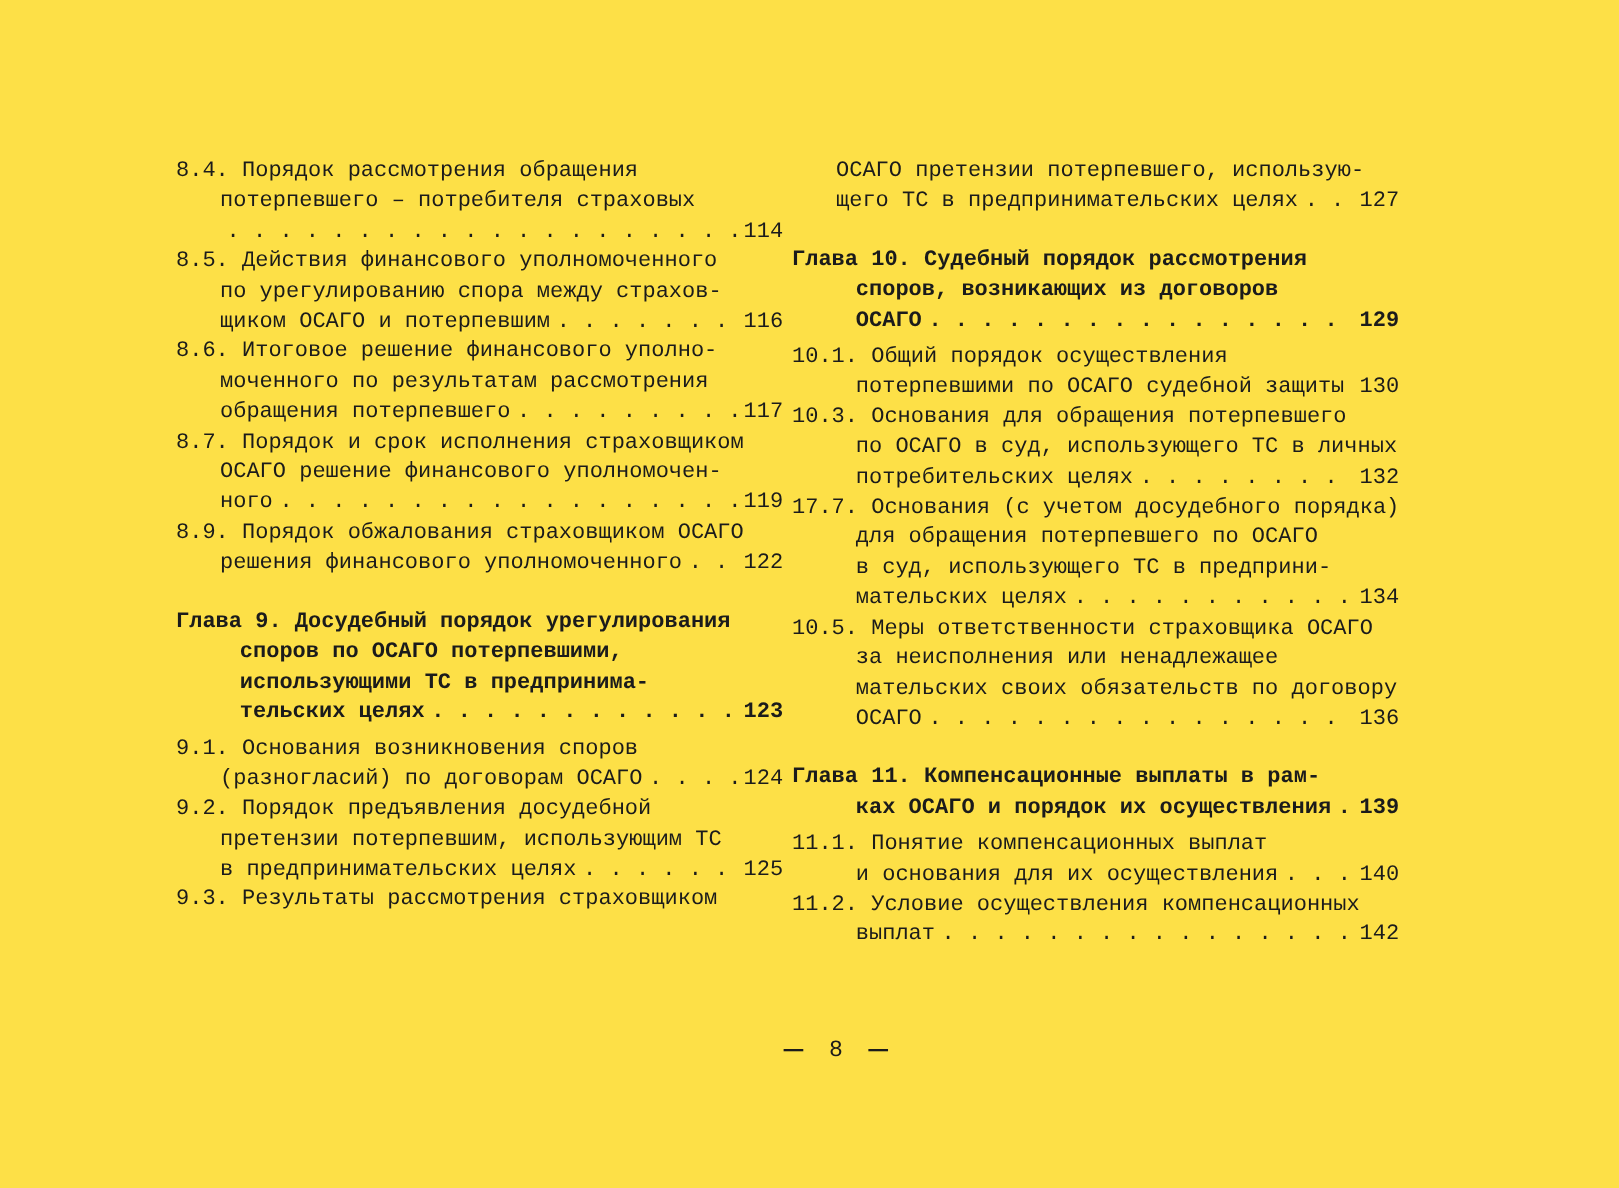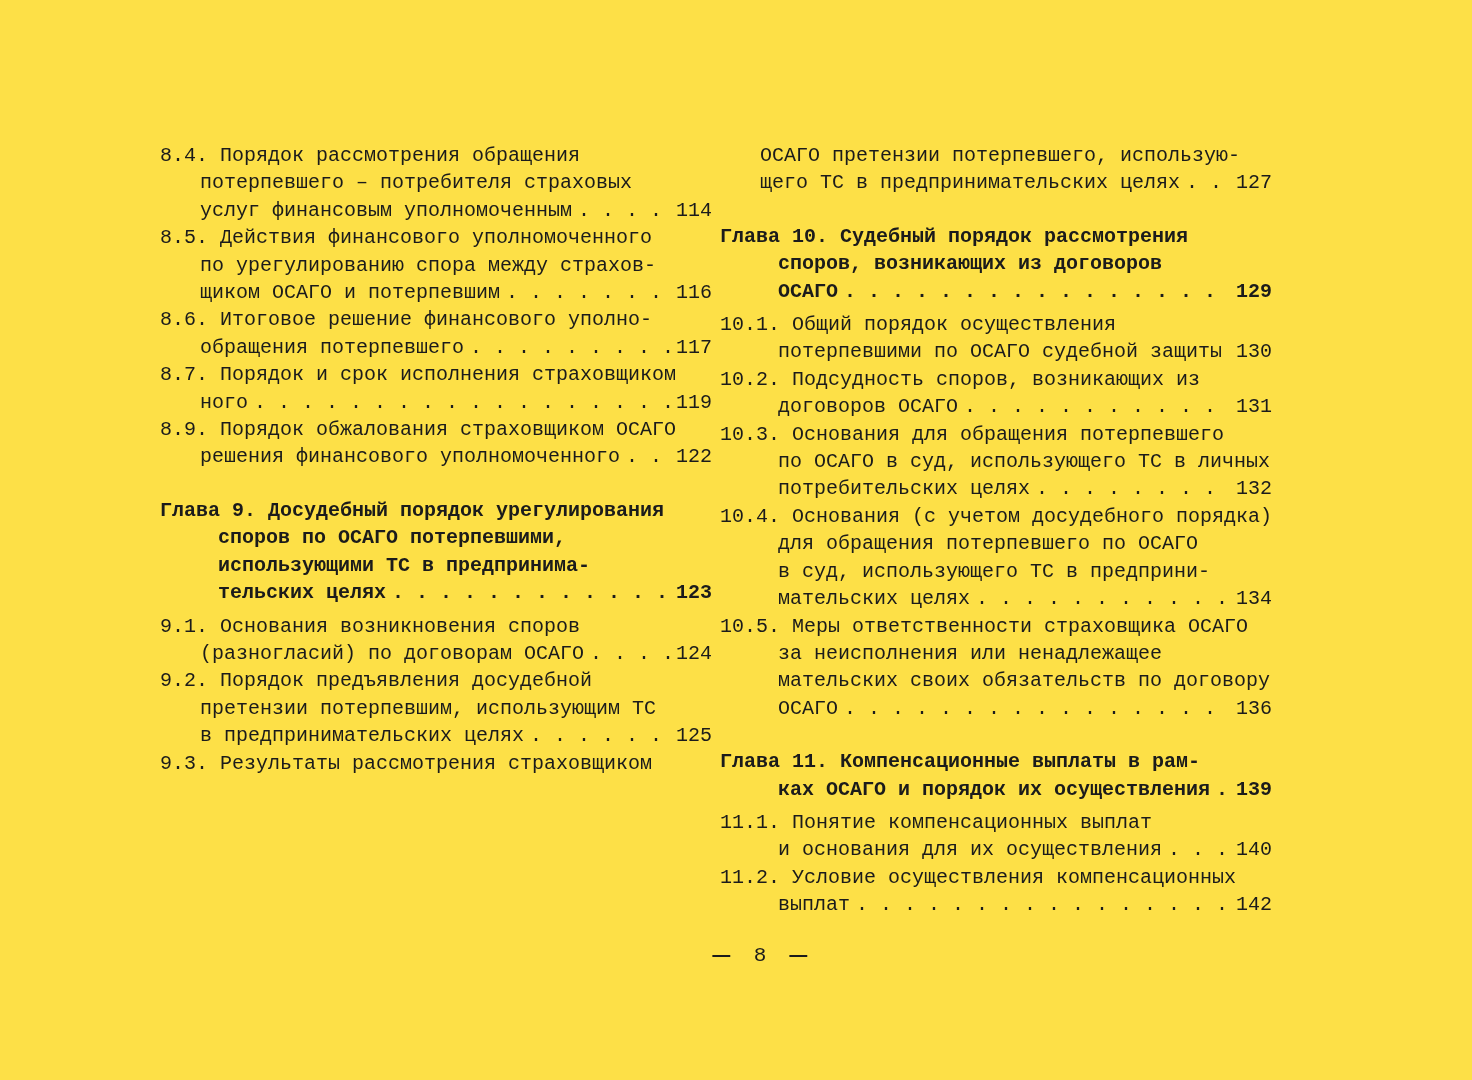--- a/index.html
+++ b/index.html
@@ -84,21 +84,20 @@
 <div class="page">
   <div class="col col-left">
       <div class="entry">
         <div class="line indent-0">
           <span class="txt">8.4. Порядок рассмотрения обращения</span>
         </div>
         <div class="line indent-1">
           <span class="txt">потерпевшего – потребителя страховых</span>
         </div>
         <div class="line indent-1">
-          <span class="txt">услуг финансовым уполномоченным</span>
           <span class="dots"></span>
           <span class="pgnum">114</span>
         </div>
       </div>
       <div class="entry">
         <div class="line indent-0">
           <span class="txt">8.5. Действия финансового уполномоченного</span>
         </div>
         <div class="line indent-1">
           <span class="txt">по урегулированию спора между страхов-</span>
@@ -107,28 +106,34 @@
           <span class="txt">щиком ОСАГО и потерпевшим</span>
           <span class="dots"></span>
           <span class="pgnum">116</span>
         </div>
       </div>
       <div class="entry">
         <div class="line indent-0">
           <span class="txt">8.6. Итоговое решение финансового уполно-</span>
         </div>
         <div class="line indent-1">
+          <span class="txt">моченного по результатам рассмотрения</span>
+        </div>
+        <div class="line indent-1">
           <span class="txt">обращения потерпевшего</span>
           <span class="dots"></span>
           <span class="pgnum">117</span>
         </div>
       </div>
       <div class="entry">
         <div class="line indent-0">
           <span class="txt">8.7. Порядок и срок исполнения страховщиком</span>
+        </div>
+        <div class="line indent-1">
+          <span class="txt">ОСАГО решение финансового уполномочен-</span>
         </div>
         <div class="line indent-1">
           <span class="txt">ного</span>
           <span class="dots"></span>
           <span class="pgnum">119</span>
         </div>
       </div>
       <div class="entry">
         <div class="line indent-0">
           <span class="txt">8.9. Порядок обжалования страховщиком ОСАГО</span>
@@ -213,44 +218,34 @@
           <span class="txt">10.1. Общий порядок осуществления</span>
         </div>
         <div class="line indent-2">
           <span class="txt">потерпевшими по ОСАГО судебной защиты</span>
           <span class="spacer"></span>
           <span class="pgnum">130</span>
         </div>
       </div>
       <div class="entry">
         <div class="line indent-0">
-          <span class="txt">10.2. Подсудность споров, возникающих из</span>
-        </div>
-        <div class="line indent-2">
-          <span class="txt">договоров ОСАГО</span>
-          <span class="dots"></span>
-          <span class="pgnum">131</span>
-        </div>
-      </div>
-      <div class="entry">
-        <div class="line indent-0">
           <span class="txt">10.3. Основания для обращения потерпевшего</span>
         </div>
         <div class="line indent-2">
           <span class="txt">по ОСАГО в суд, использующего ТС в личных</span>
         </div>
         <div class="line indent-2">
           <span class="txt">потребительских целях</span>
           <span class="dots"></span>
           <span class="pgnum">132</span>
         </div>
       </div>
       <div class="entry">
         <div class="line indent-0">
-          <span class="txt">10.4. Основания (с учетом досудебного порядка)</span>
+          <span class="txt">17.7. Основания (с учетом досудебного порядка)</span>
         </div>
         <div class="line indent-2">
           <span class="txt">для обращения потерпевшего по ОСАГО</span>
         </div>
         <div class="line indent-2">
           <span class="txt">в суд, использующего ТС в предприни-</span>
         </div>
         <div class="line indent-2">
           <span class="txt">мательских целях</span>
           <span class="dots"></span>

